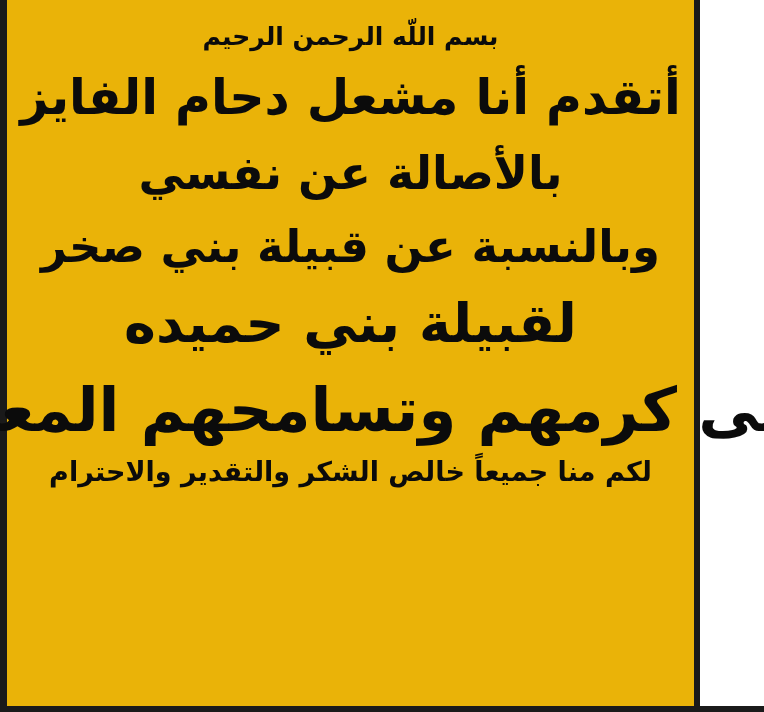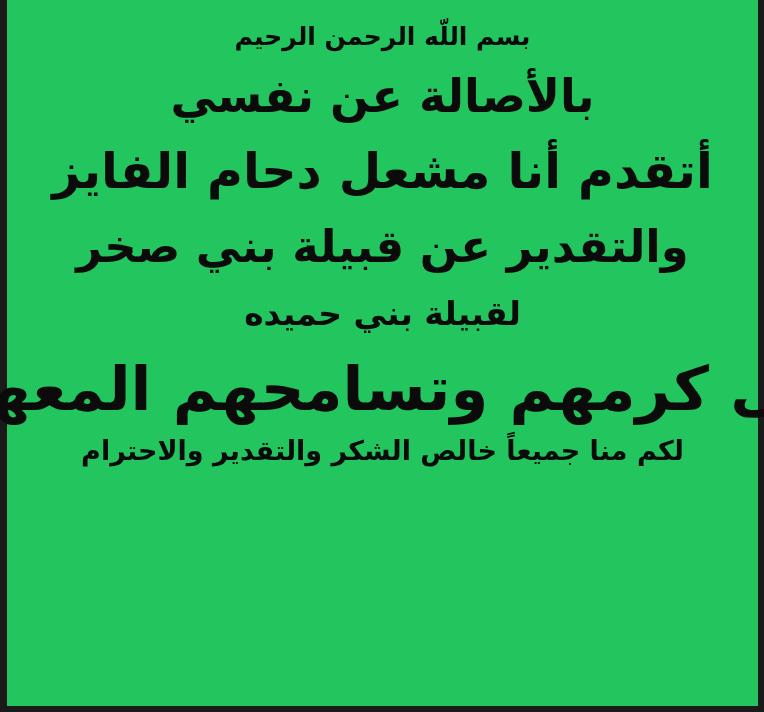--- a/index.html
+++ b/index.html
@@ -8,23 +8,23 @@
     background: #ffffff;
   }
   body {
     width: 764px;
     height: 712px;
     font-family: "DejaVu Sans", sans-serif;
     overflow: hidden;
   }
   .page {
     position: relative;
-    width: 764px;
+    width: 700px;
     height: 712px;
-    background: #22c55e;
+    background: #eab308;
     box-sizing: border-box;
   }
   
   .frame-left {
     position: absolute;
     left: 0; top: 0;
     width: 7px; height: 712px;
     background: #1a1a1a;
   }
   .frame-right {
@@ -66,45 +66,45 @@
     margin-bottom: 10px;
   }
   .big {
     font-size: 49px;
     margin-top: 14px;
     margin-bottom: 14px;
   }
   .big-2 { font-size: 46px; }
   .big-3 { font-size: 45px; }
   .big-4 { font-size: 44px; }
-  .big-5 { font-size: 33px; }
+  .big-5 { font-size: 54px; }
   .big-6 { font-size: 61px; margin-left: 16px; }
   .closing-1 {
     font-size: 27px;
     margin-top: 4px;
   }
 </style>
 </head>
 <body>
 
 <div class="page">
 
   <div class="frame-left"></div>
   <div class="frame-right"></div>
   <div class="frame-bottom"></div>
 
   <div class="content">
 
     <div class="line basmala">بسم اللّه الرحمن الرحيم</div>
 
+    <div class="line big big-1">أتقدم أنا مشعل دحام الفايز</div>
+
     <div class="line big big-2">بالأصالة عن نفسي</div>
 
-    <div class="line big big-1">أتقدم أنا مشعل دحام الفايز</div>
-
-    <div class="line big big-3">والتقدير عن قبيلة بني صخر</div>
+    <div class="line big big-3">وبالنسبة عن قبيلة بني صخر</div>
 
 
     <div class="line big big-5">لقبيلة بني حميده</div>
 
     <div class="line big big-6">على كرمهم وتسامحهم المعهود</div>
 
     <div class="line closing-1">لكم منا جميعاً خالص الشكر والتقدير والاحترام</div>
 
   </div>
 </div>

